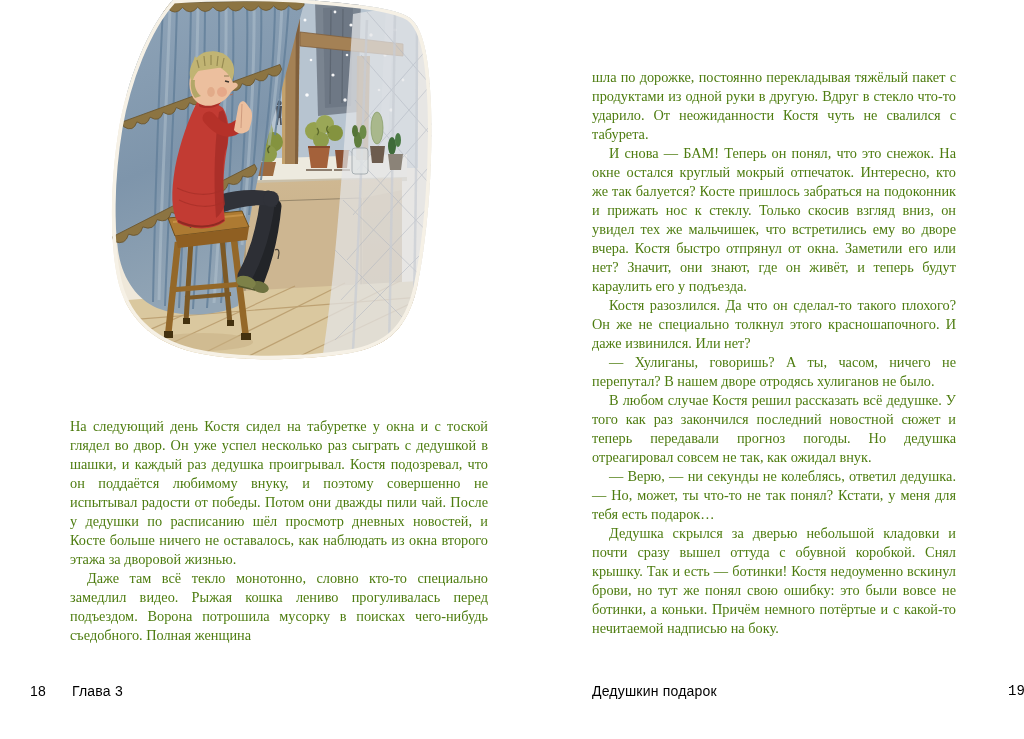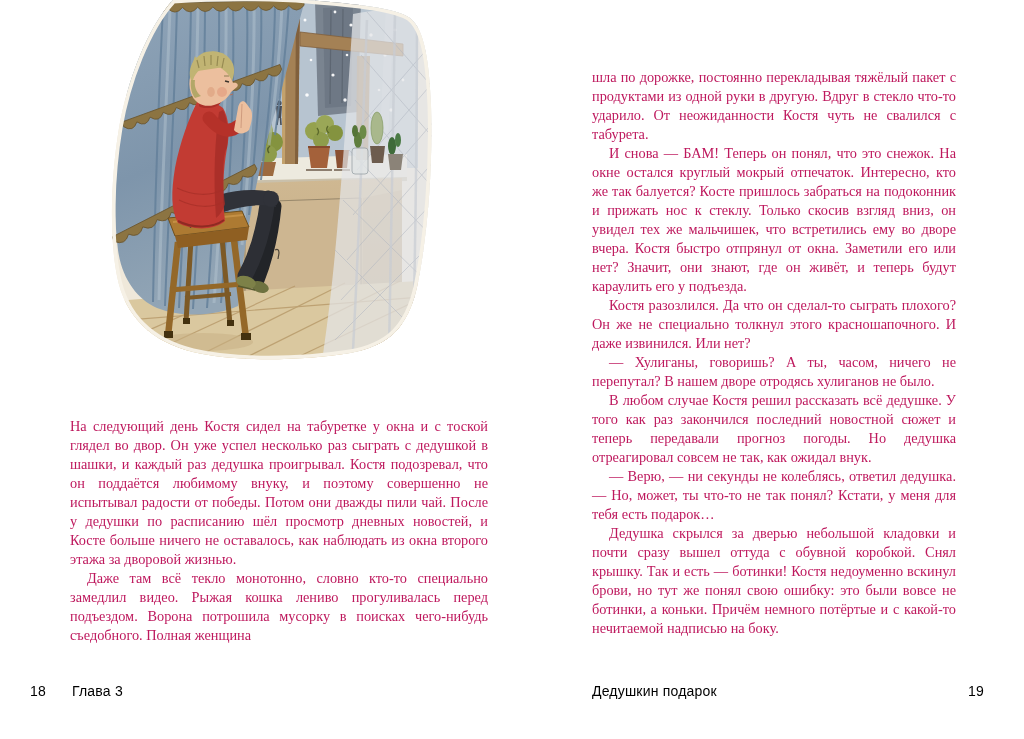--- a/index.html
+++ b/index.html
@@ -1,29 +1,29 @@
 <!DOCTYPE html>
 <html><head>
 <meta charset="utf-8">
 <style>
   html,body{margin:0;padding:0;background:#ffffff;}
   .spread{position:relative;width:1024px;height:739px;background:#ffffff;overflow:hidden;
           font-family:"Liberation Serif", serif;}
-  .text-col{position:absolute;color:#be185d;font-size:14.3px;line-height:19px;
+  .text-col{position:absolute;color:#4d7c0f;font-size:14.3px;line-height:19px;
             text-align:justify;hyphens:auto;-webkit-hyphens:auto;}
   .text-col p{margin:0;padding:0;}
   .text-col p.ind{text-indent:17px;}
   #left-col{left:70px;top:385px;width:418px;margin-top:32px;}
   #right-col{left:592px;top:68px;width:364px;}
   .footer-item{position:absolute;font-family:"Liberation Sans", sans-serif;
                font-size:14px;color:#000000;letter-spacing:.2px;}
   #pg-left{left:30px;top:683px;}
   #chap-left{left:72px;top:683px;}
   #chap-right{left:592px;top:683px;width:364px;text-align:left;}
-  #pg-right{left:968px;top:683px;}
+  #pg-right{left:1008px;top:683px;font-family:Liberation Mono, monospace;}
   #illu{position:absolute;left:95px;top:0;width:340px;height:362px;}
 </style>
 </head>
 <body>
 
 <div class="spread">
 
   <svg id="illu" viewBox="0 0 340 362" xmlns="http://www.w3.org/2000/svg" aria-label="Акварельная иллюстрация: мальчик в красном свитере сидит на высоком деревянном табурете у окна, прижав руки к стеклу; голубая штора с узорными полосами, растения на подоконнике, за окном снег и мальчишки во дворе">
     <defs>
       <clipPath id="blob">
@@ -273,21 +273,21 @@
   </svg>
 
   <div id="left-col" class="text-col" lang="ru">
       <p class="">На следующий день Костя сидел на табуретке у окна и с тоской глядел во двор. Он уже успел несколько раз сыграть с дедушкой в шашки, и каждый раз дедушка проигрывал. Костя подозревал, что он поддаётся любимому внуку, и поэтому совершенно не испытывал радости от победы. Потом они дважды пили чай. После у дедушки по расписанию шёл просмотр дневных новостей, и Косте больше ничего не оставалось, как наблюдать из окна второго этажа за дворовой жизнью.</p>
       <p class="ind">Даже там всё текло монотонно, словно кто-то специально замедлил видео. Рыжая кошка лениво прогуливалась перед подъездом. Ворона потрошила мусорку в поисках чего-нибудь съедобного. Полная женщина</p>
     </div>
 
   <div id="right-col" class="text-col" lang="ru">
       <p class="">шла по дорожке, постоянно перекладывая тяжёлый пакет с продуктами из одной руки в другую. Вдруг в стекло что-то ударило. От неожиданности Костя чуть не свалился с табурета.</p>
       <p class="ind">И снова — БАМ! Теперь он понял, что это снежок. На окне остался круглый мокрый отпечаток. Интересно, кто же так балуется? Косте пришлось забраться на подоконник и прижать нос к стеклу. Только скосив взгляд вниз, он увидел тех же мальчишек, что встретились ему во дворе вчера. Костя быстро отпрянул от окна. Заметили его или нет? Значит, они знают, где он живёт, и теперь будут караулить его у подъезда.</p>
-      <p class="ind">Костя разозлился. Да что он сделал-то сыграть плохого? Он же не специально толкнул этого красношапочного. И даже извинился. Или нет?</p>
+      <p class="ind">Костя разозлился. Да что он сделал-то такого плохого? Он же не специально толкнул этого красношапочного. И даже извинился. Или нет?</p>
       <p class="ind">— Хулиганы, говоришь? А ты, часом, ничего не перепутал? В нашем дворе отродясь хулиганов не было.</p>
       <p class="ind">В любом случае Костя решил рассказать всё дедушке. У того как раз закончился последний новостной сюжет и теперь передавали прогноз погоды. Но дедушка отреагировал совсем не так, как ожидал внук.</p>
       <p class="ind">— Верю, — ни секунды не колеблясь, ответил дедушка. — Но, может, ты что-то не так понял? Кстати, у меня для тебя есть подарок…</p>
       <p class="ind">Дедушка скрылся за дверью небольшой кладовки и почти сразу вышел оттуда с обувной коробкой. Снял крышку. Так и есть — ботинки! Костя недоуменно вскинул брови, но тут же понял свою ошибку: это были вовсе не ботинки, а коньки. Причём немного потёртые и с какой-то нечитаемой надписью на боку.</p>
     </div>
 
   <div id="pg-left" class="footer-item">18</div>
   <div id="chap-left" class="footer-item">Глава 3</div>
   <div id="chap-right" class="footer-item">Дедушкин подарок</div>
   <div id="pg-right" class="footer-item">19</div>

